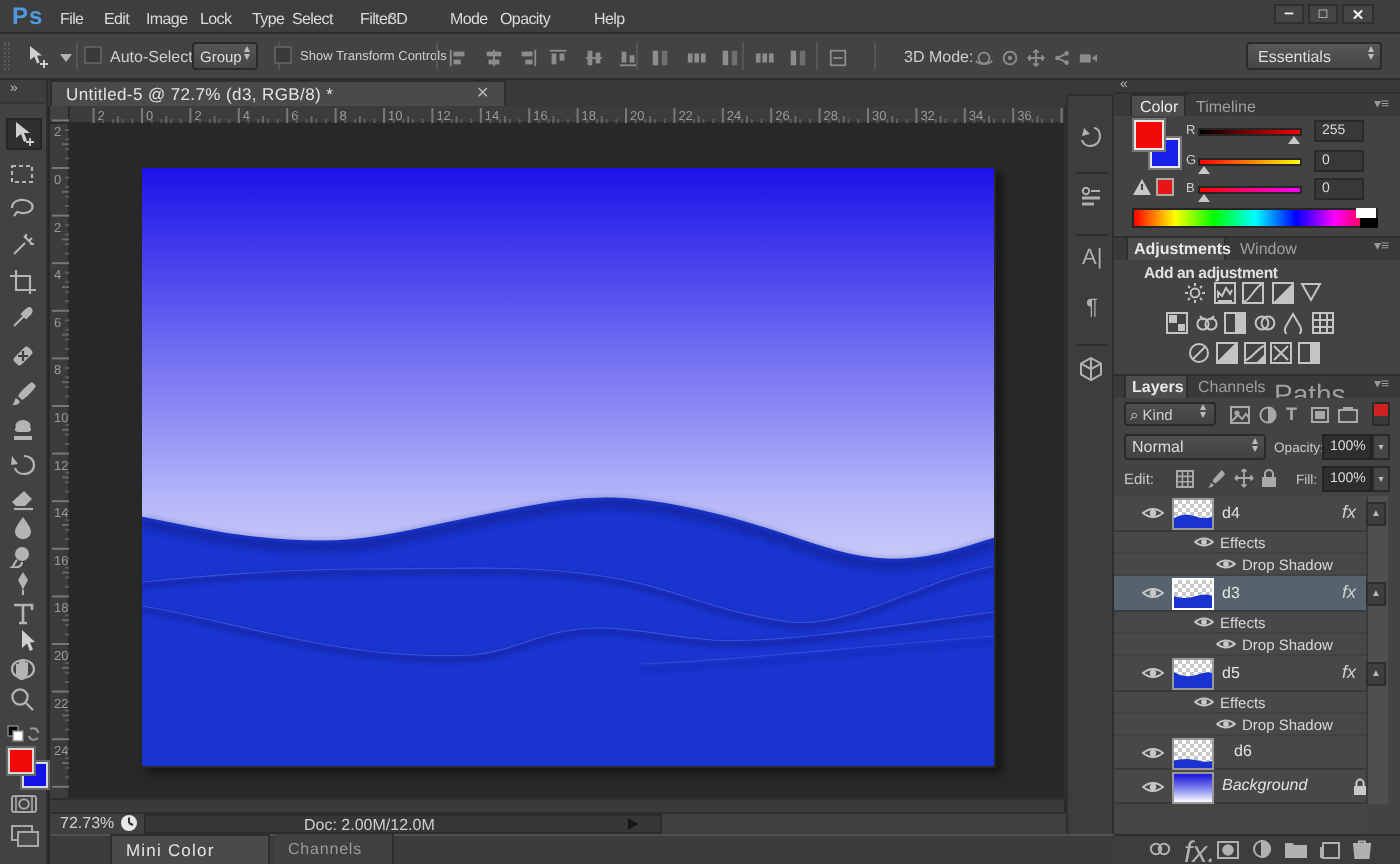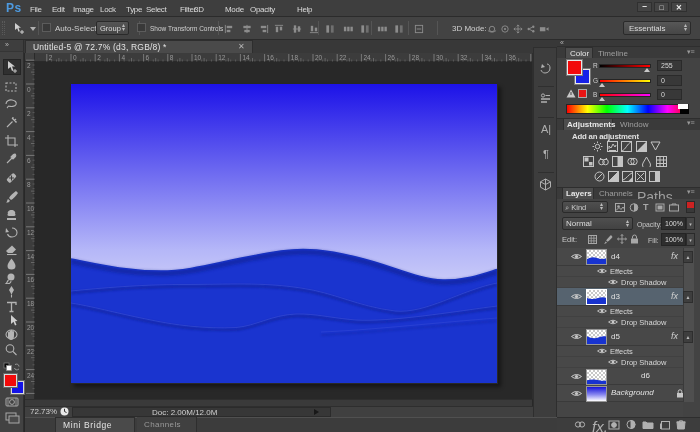--- a/index.html
+++ b/index.html
@@ -425,21 +425,21 @@
 <svg class="abs" style="left:60px;top:407px" width="9" height="9" viewBox="0 0 9 9">
  <circle cx="4.5" cy="4.5" r="4" fill="#e8e8e8"></circle>
     <path d="M4.5,4.5 L4.5,1.8 M4.5,4.5 L6.5,5.5" stroke="#333" stroke-width="1"></path>
   </svg>
 <div class="abs" style="left:72px;top:406.5px;width:259px;height:10px;background:#373737;border:1px solid #2b2b2b"></div>
 <div class="abs" style="left:152px;top:407.5px;font-size:8px;color:#cfcfcf">Doc: 2.00M/12.0M</div>
 <div class="abs" style="left:314px;top:408.5px;width:0;height:0;border-top:3px solid transparent;border-bottom:3px solid transparent;border-left:5px solid #181818"></div>
 
 <div class="abs" style="left:25px;top:417px;width:558px;height:15px;background:#3c3c3c;border-top:1px solid #505050"></div>
 <div class="abs" style="left:55px;top:417px;width:80px;height:15px;background:#4a4a4a;border:1px solid #2e2e2e;border-bottom:none"></div>
-<div class="abs" style="left:63px;top:419.5px;font-size:8.5px;color:#e4e4e4;letter-spacing:0.6px">Mini Bridge</div>
+<div class="abs" style="left:63px;top:419.5px;font-size:8.5px;color:#e4e4e4;letter-spacing:0.6px">Mini Color</div>
 <div class="abs" style="left:137px;top:417px;width:60px;height:15px;background:#404040;border-right:1px solid #2e2e2e"></div>
 <div class="abs" style="left:144px;top:420px;font-size:8px;color:#9a9a9a;letter-spacing:0.4px">Channels</div>
 <div class="abs" style="left:560px;top:420px;font-size:7px;color:#9a9a9a">▾≡</div>
 
 <div class="abs" style="left:0;top:40px;width:24px;height:392px;background:#424242;border-right:1px solid #2e2e2e"></div>
 <div class="abs" style="left:0;top:40px;width:24px;height:12px;background:#3e3e3e;border-right:1px solid #2e2e2e;border-bottom:1px solid #353535"></div>
 <div class="abs" style="left:5px;top:41px;font-size:7px;color:#b5b5b5">»</div>
 <div class="abs" style="left:3px;top:59px;width:18px;height:16px;background:#303030;box-shadow:inset 0 0 0 1px #252525;">
     <svg width="15" height="13" viewBox="0 0 15 13" style="position:absolute;left:1px;top:1px" fill="none" stroke="#b4b4b4" stroke-width="1.1">
       <path d="M4,1 L4,9 L6.5,7 L8,11 L9.5,10.2 L8,6.5 L11,6.5 Z" fill="#cfcfcf" stroke="none"></path>
@@ -834,21 +834,21 @@
 <svg class="abs" style="left:571px;top:372px" width="11" height="9" viewBox="0 0 11 9">
     <path d="M0.5,4.5 Q5.5,0.5 10.5,4.5 Q5.5,8.5 0.5,4.5 Z" fill="none" stroke="#c8c8c8" stroke-width="1"></path>
     <circle cx="5.5" cy="4.5" r="1.6" fill="#c8c8c8"></circle>
   </svg>
 <div class="abs" style="left:586px;top:369px;width:21px;height:16px;border:1px solid #989898;overflow:hidden">
     <div style="position:absolute;inset:0;background:#fff;background-image:linear-gradient(45deg,#c8c8c8 25%,transparent 25%,transparent 75%,#c8c8c8 75%),linear-gradient(45deg,#c8c8c8 25%,transparent 25%,transparent 75%,#c8c8c8 75%);background-size:4px 4px;background-position:0 0,2px 2px;"></div>
     <svg style="position:absolute;left:0;bottom:0" width="21" height="6" viewBox="0 0 21 8" preserveAspectRatio="none">
       <path d="M0,3 Q6,1 12,3 T21,2 V8 H0 Z" fill="#1833cf"></path>
     </svg>
   </div>
-<div class="abs" style="left:641px;top:371px;font-size:8px;color:#e2e2e2;">d6</div>
+<div class="abs" style="left:617px;top:371px;font-size:8px;color:#e2e2e2;">d6</div>
 <div class="abs" style="left:557px;top:385px;width:126px;height:17px;background:#484848;border-bottom:1px solid #3a3a3a"></div>
 <svg class="abs" style="left:571px;top:389px" width="11" height="9" viewBox="0 0 11 9">
     <path d="M0.5,4.5 Q5.5,0.5 10.5,4.5 Q5.5,8.5 0.5,4.5 Z" fill="none" stroke="#c8c8c8" stroke-width="1"></path>
     <circle cx="5.5" cy="4.5" r="1.6" fill="#c8c8c8"></circle>
   </svg>
 <div class="abs" style="left:586px;top:386px;width:21px;height:16px;border:1px solid #989898;overflow:hidden">
     <div style="position:absolute;inset:0;background:linear-gradient(#1513d8,#8a8af0 55%,#fff)"></div>
   </div>
 <div class="abs" style="left:611px;top:388px;font-size:8px;color:#e2e2e2;font-style:italic;">Background</div>
 <svg class="abs" style="left:676px;top:389px" width="8" height="9" viewBox="0 0 8 9">

